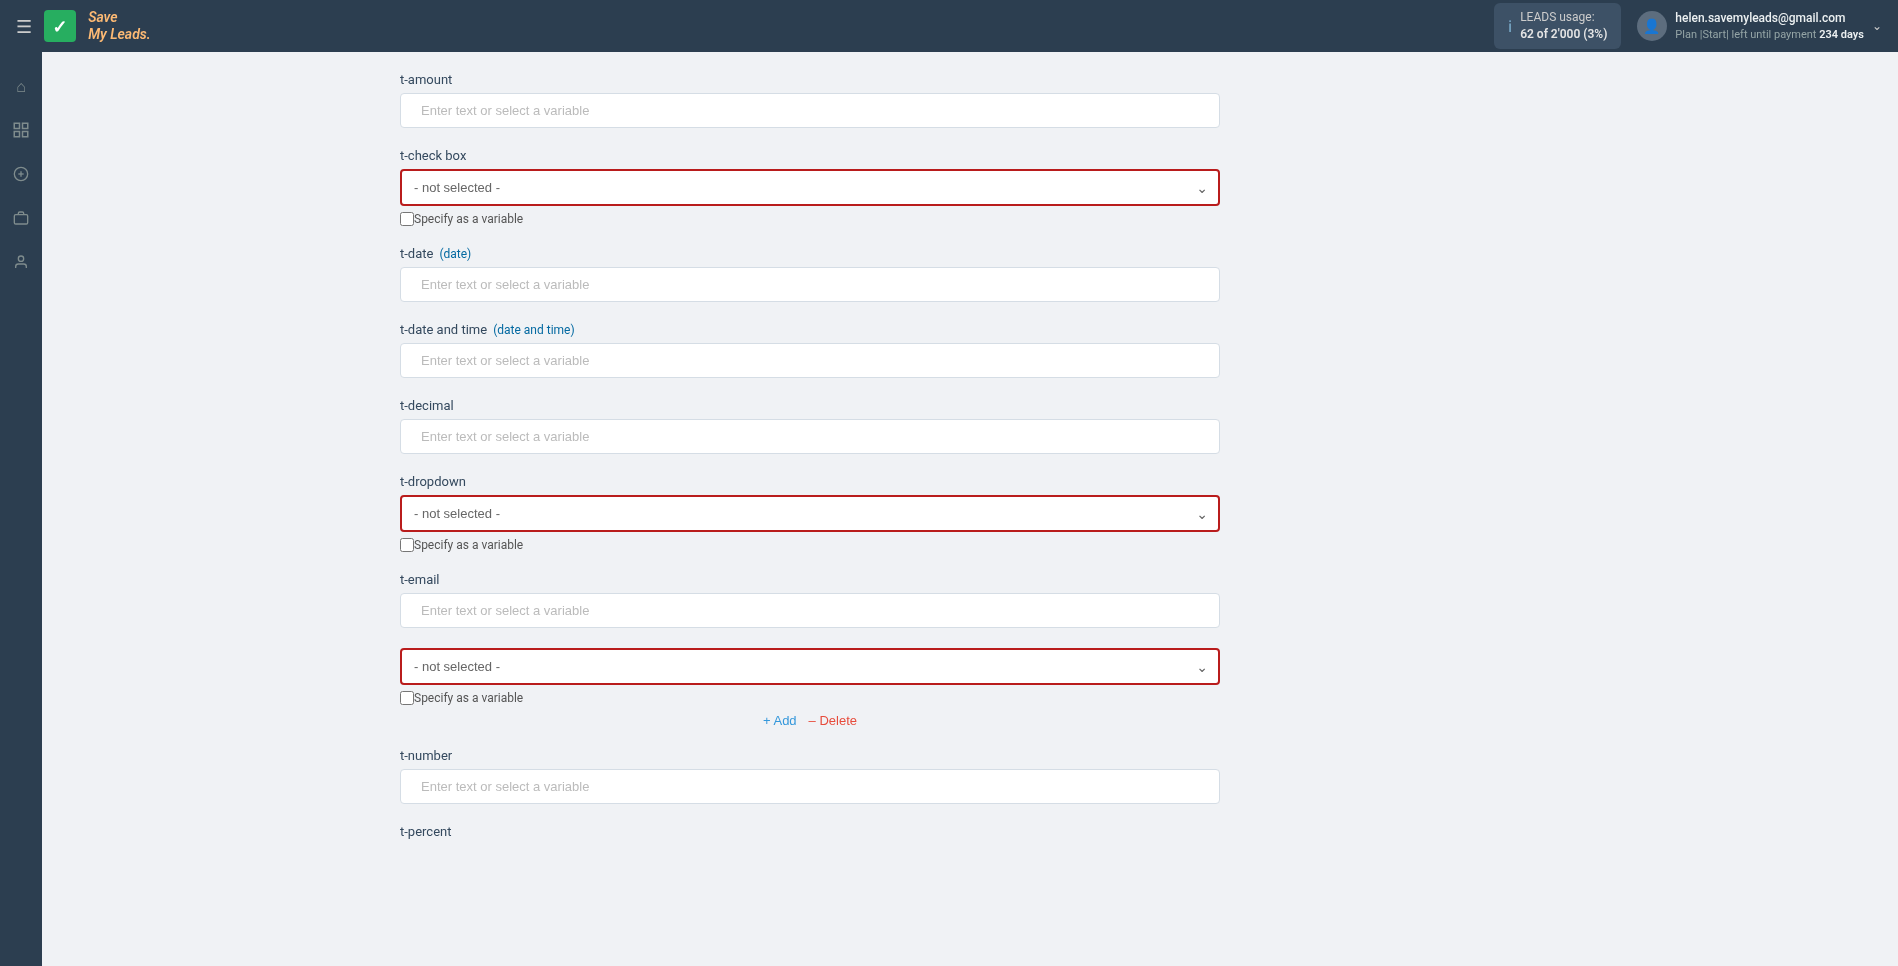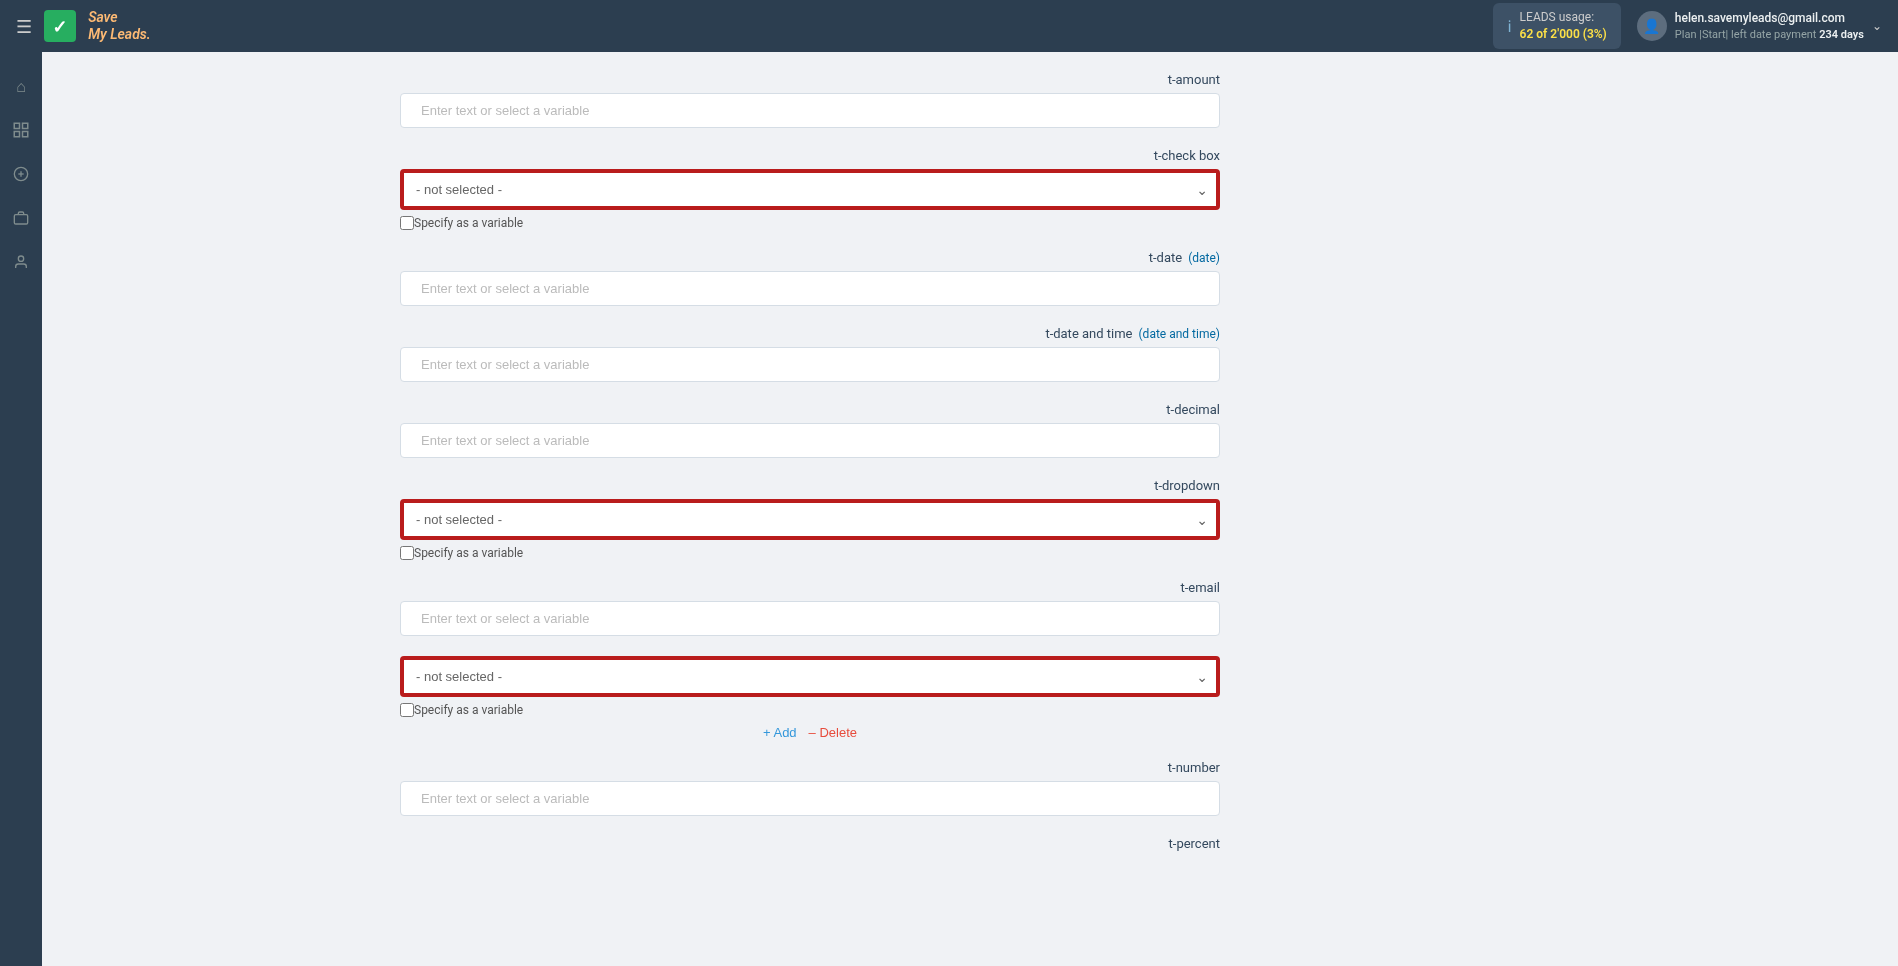--- a/index.html
+++ b/index.html
@@ -26,21 +26,21 @@
     .logo-text { color: #fdba74; font-size: 14px; font-weight: 600; line-height: 1.2; font-style: italic; }
     .logo-text span { display: block; }
 
     .topnav-right { display: flex; align-items: center; gap: 16px; }
     .leads-usage {
       background: #3d5166; border-radius: 6px; padding: 6px 14px;
       display: flex; align-items: center; gap: 8px;
     }
     .leads-usage .info-icon { color: #7fb3d3; font-size: 16px; }
     .leads-usage-text { color: #ccc; font-size: 12px; line-height: 1.4; }
-    .leads-usage-text .green { color: #fde047; font-weight: 600; }
+    .leads-usage-text .green { color: #e5e5e5; font-weight: 600; }
 
     .user-info { display: flex; align-items: center; gap: 8px; color: #ccc; font-size: 12px; }
     .user-avatar {
       width: 30px; height: 30px; background: #5d6d7e; border-radius: 50%;
       display: flex; align-items: center; justify-content: center;
       color: white; font-size: 14px;
     }
     .user-details { line-height: 1.4; }
     .user-email { color: #ecf0f1; font-weight: 500; }
     .user-plan { color: #95a5a6; font-size: 11px; }
@@ -62,35 +62,35 @@
     
     .main { flex: 1; overflow-y: auto; background: #f0f2f5; display: flex; justify-content: center; }
     .content-wrapper {
       width: 100%; max-width: 900px; padding: 20px 40px 40px 40px;
     }
 
     
     .field-group { margin-bottom: 20px; }
     .field-label {
       font-size: 13px; color: #34495e; margin-bottom: 6px;
-      display: flex; align-items: center; gap: 6px; justify-content: flex-end;
+      display: flex; align-items: center; gap: 6px;
     }
     .field-label-secondary { color: #0369a1; font-size: 12px; }
 
     .text-input {
       width: 100%; padding: 9px 20px; border: 1px solid #d5dde5;
       border-radius: 4px; font-size: 13px; color: #666;
       background: white; outline: none;
     }
     .text-input::placeholder { color: #bbb; }
 
     .select-wrapper { position: relative; }
     .select-field {
       width: 100%; padding: 9px 36px 9px 12px;
-      border: 4px solid #b91c1c; border-radius: 4px; font-size: 13px;
+      border: 2px solid #b91c1c; border-radius: 4px; font-size: 13px;
       color: #666; background: white; appearance: none; outline: none; cursor: pointer;
     }
     .select-chevron {
       position: absolute; right: 12px; top: 50%; transform: translateY(-50%);
       color: #666; pointer-events: none; font-size: 14px;
     }
 
     .checkbox-row { display: flex; align-items: center; gap: 0; margin-top: 6px; }
     .checkbox-row input[type="checkbox"] { width: 14px; height: 14px; cursor: pointer; }
     .checkbox-row label { font-size: 12px; color: #555; cursor: pointer; }
@@ -126,21 +126,21 @@
       <div class="leads-usage-text">
         <div>LEADS usage:</div>
         <div class="green">62 of 2'000 (3%)</div>
       </div>
     </div>
     <div class="user-info">
       <div class="user-avatar">👤</div>
       <div class="user-details">
         <div class="user-email">helen.savemyleads@gmail.com</div>
         <div class="user-plan">
-          <span>Plan |Start| left date payment</span>
+          <span>Plan |Start| left until payment</span>
           <span style="color:#ecf0f1; font-weight:600;">234 days</span>
         </div>
       </div>
       <span class="chevron-down">⌄</span>
     </div>
   </div>
 </div>
 
 <div class="layout">
 

